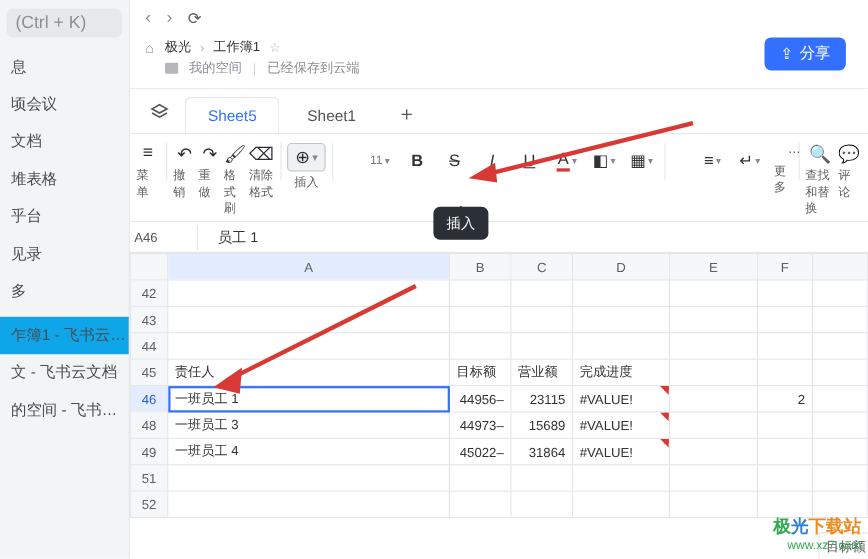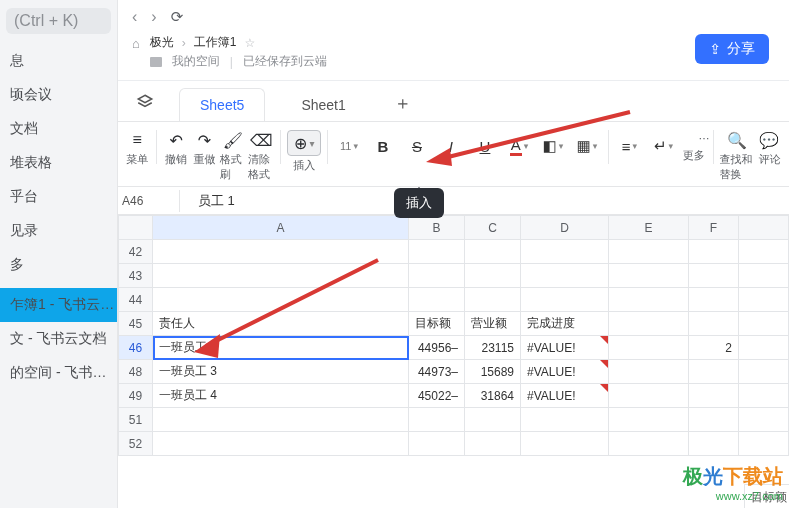--- a/index.html
+++ b/index.html
@@ -17,32 +17,32 @@
   .breadcrumb-row { display: flex; align-items: flex-start; padding: 0 14px 6px; gap: 10px; }
   .home-icon { color: #8b8e93; margin-top: 2px; }
   .crumbs { display: flex; flex-direction: column; gap: 2px; flex: 1; }
   .crumb-line1 { display: flex; align-items: center; gap: 8px; color: #333; font-size: 12px; }
   .crumb-line1 .sep { color: #b5b7bb; }
   .star { color: #b5b7bb; }
   .crumb-line2 { display: flex; align-items: center; gap: 10px; color: #8b8e93; font-size: 12px; }
   .folder-ic { display:inline-block; width:12px; height:10px; background:#b5b7bb; border-radius:1px; position:relative; }
   .share-btn { margin-left: auto; background: #3370ff; color:#fff; border-radius: 6px; padding: 6px 14px; display:flex; align-items:center; gap:6px; font-size:14px; margin-right: 6px; }
   .divider { height:1px; background:#ebedf0; margin: 4px 0 0; }
-  .tabbar { display:flex; align-items:center; gap: 15px; padding: 4px 8px 0; border-bottom:1px solid #e5e6e8; }
+  .tabbar { display:flex; align-items:center; gap: 4px; padding: 4px 8px 0; border-bottom:1px solid #e5e6e8; }
   .layers-icon { padding: 6px 10px; color:#646a73; }
   .tab { padding: 8px 20px; font-size: 14px; color:#555; border:1px solid transparent; border-bottom:none; position:relative; top:1px; }
   .tab.active { color:#3370ff; border-color:#e5e6e8; background:#fff; border-radius:6px 6px 0 0; }
   .tab-add { padding: 6px 12px; color:#555; font-size:18px; }
   .toolbar { display:flex; align-items:flex-start; padding: 6px 6px 2px; border-bottom:1px solid #e5e6e8; gap:2px; }
   .tool { display:flex; flex-direction:column; align-items:center; justify-content:flex-start; width:48px; padding: 2px 0; font-size:11px; color:#5b5e63; gap:2px; }
   .tool .ic { height:20px; display:flex; align-items:center; justify-content:center; font-size:16px; color:#2b2d31; }
   .tool.highlight { position:relative; }
   .tool.highlight .ic-wrap { border:1px solid #bfc2c7; background:#f0f1f3; border-radius:4px; padding:2px 6px; display:flex; align-items:center; gap:2px; }
   .vsep { width:1px; background:#e5e6e8; height:34px; margin: 2px 4px; }
-  .style-group { display:flex; align-items:center; gap:4px; padding-top:6px; }
+  .style-group { display:flex; align-items:center; gap:4px; padding-top:6px;margin-left:22px; }
   .sbtn { width:30px; height:24px; display:flex; align-items:center; justify-content:center; font-size:15px; color:#333; border-radius:3px; }
   .sbtn .dd { font-size:9px; color:#888; margin-left:2px; }
   .more-tool { text-align:center; font-size:11px; color:#5b5e63; width:48px; padding-top:20px; position:relative; }
   .fx-row { display:flex; align-items:center; border-bottom:1px solid #e5e6e8; height:28px; }
   .namebox { width:62px; text-align:left; padding: 4px; color:#555; border-right:1px solid #e5e6e8; font-size:12px; }
   .fx-input { flex:1; padding: 4px 8px; font-size:13px;margin-left:10px; }
   .grid-wrap { position:relative; flex:1; overflow:hidden; }
   table.grid { border-collapse:collapse; table-layout:fixed; width:100%; }
   .grid th, .grid td { border:1px solid #e3e5e8; font-size:12px; height:24px; padding:0 6px; overflow:hidden; white-space:nowrap; }
   .grid thead th { background:#f6f7f9; color:#5b5e63; font-weight:normal; text-align:center; position:relative; }
@@ -58,21 +58,21 @@
   .sel-cell { outline:2px solid #3370ff; outline-offset:-2px; background:#fff; }
   td.num { text-align:right; }
   .err-mark { position:relative; }
   .err-mark::after { content:""; position:absolute; top:0; right:0; border:4px solid transparent; border-top-color:#d83934; border-right-color:#d83934; }
   .tooltip { position:absolute; left:394px; top:188px; background:#2b2f36; color:#fff; padding:6px 12px; border-radius:6px; font-size:13px; z-index:30; }
   .tooltip::before { content:""; position:absolute; top:-6px; left:50%; margin-left:-5px; border:5px solid transparent; border-bottom-color:#2b2f36; }
   .arrow1 { position:absolute; z-index:25; pointer-events:none; }
   .dotted-top { border-top:1px dashed #bfc2c7; }
   .grid thead th:first-child { background:#f6f7f9; }
   .watermark { position:absolute; right:6px; bottom:6px; z-index:40; display:flex; flex-direction:column; align-items:flex-end; }
-  .wm1 { font-size:20px; font-weight:bold; }
+  .wm1 { font-size:16px; font-weight:bold; }
   .wm1 .g { color:#34a853; } .wm1 .b { color:#2f7dd1; } .wm1 .o { color:#ef8b1e; }
   .wm2 { font-size:11px; color:#34a853; }
   .corner-text { position:absolute; right:0; bottom:0; font-size:12px; color:#555; background:#fff; padding:4px 2px 2px 6px; border-top:1px solid #e3e5e8; border-left:1px solid #e3e5e8; z-index:10; }
 </style>
 </head>
 <body>
 
 <div class="app">
   <aside class="sidebar">
     <div class="search-box">(Ctrl + K)</div>

